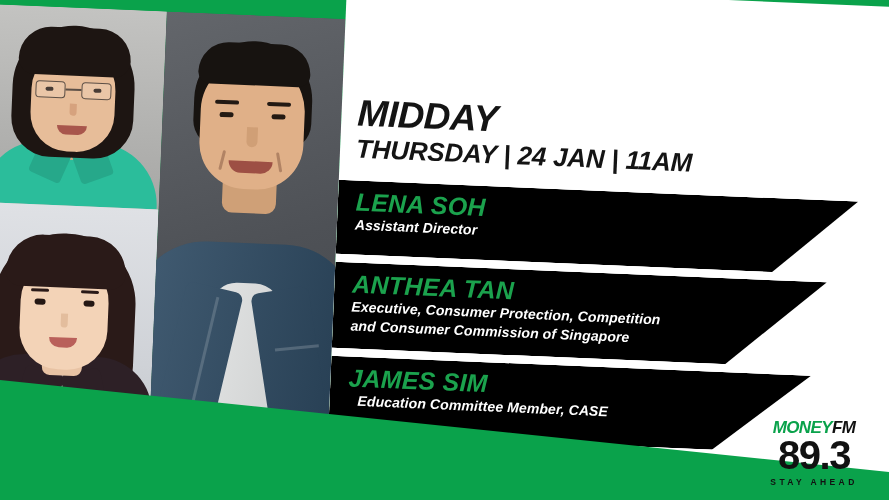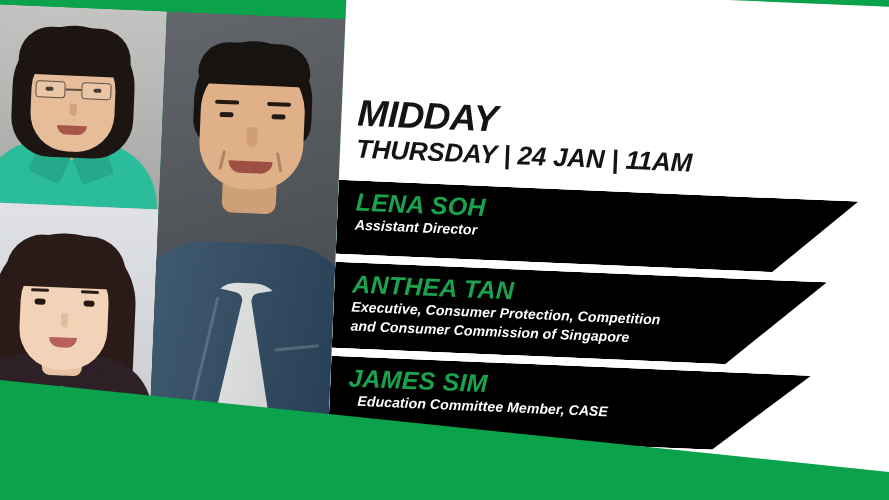--- a/index.html
+++ b/index.html
@@ -441,14 +441,19 @@
       <div class="inner">
         <div class="sp-name">JAMES SIM</div>
         <div class="sp-role indent">Education Committee Member, CASE</div>
       </div>
     </div>
 
   </div>
 
   <div class="bottom-wedge"></div>
 
+  <div class="logo">
+    <div class="logo-top"><span class="logo-money">MONEY</span><span class="logo-fm">FM</span></div>
+    <div class="logo-freq">89.3</div>
+    <div class="logo-tag">STAY AHEAD</div>
+  </div>
 
 </div>
 
 </body></html>

